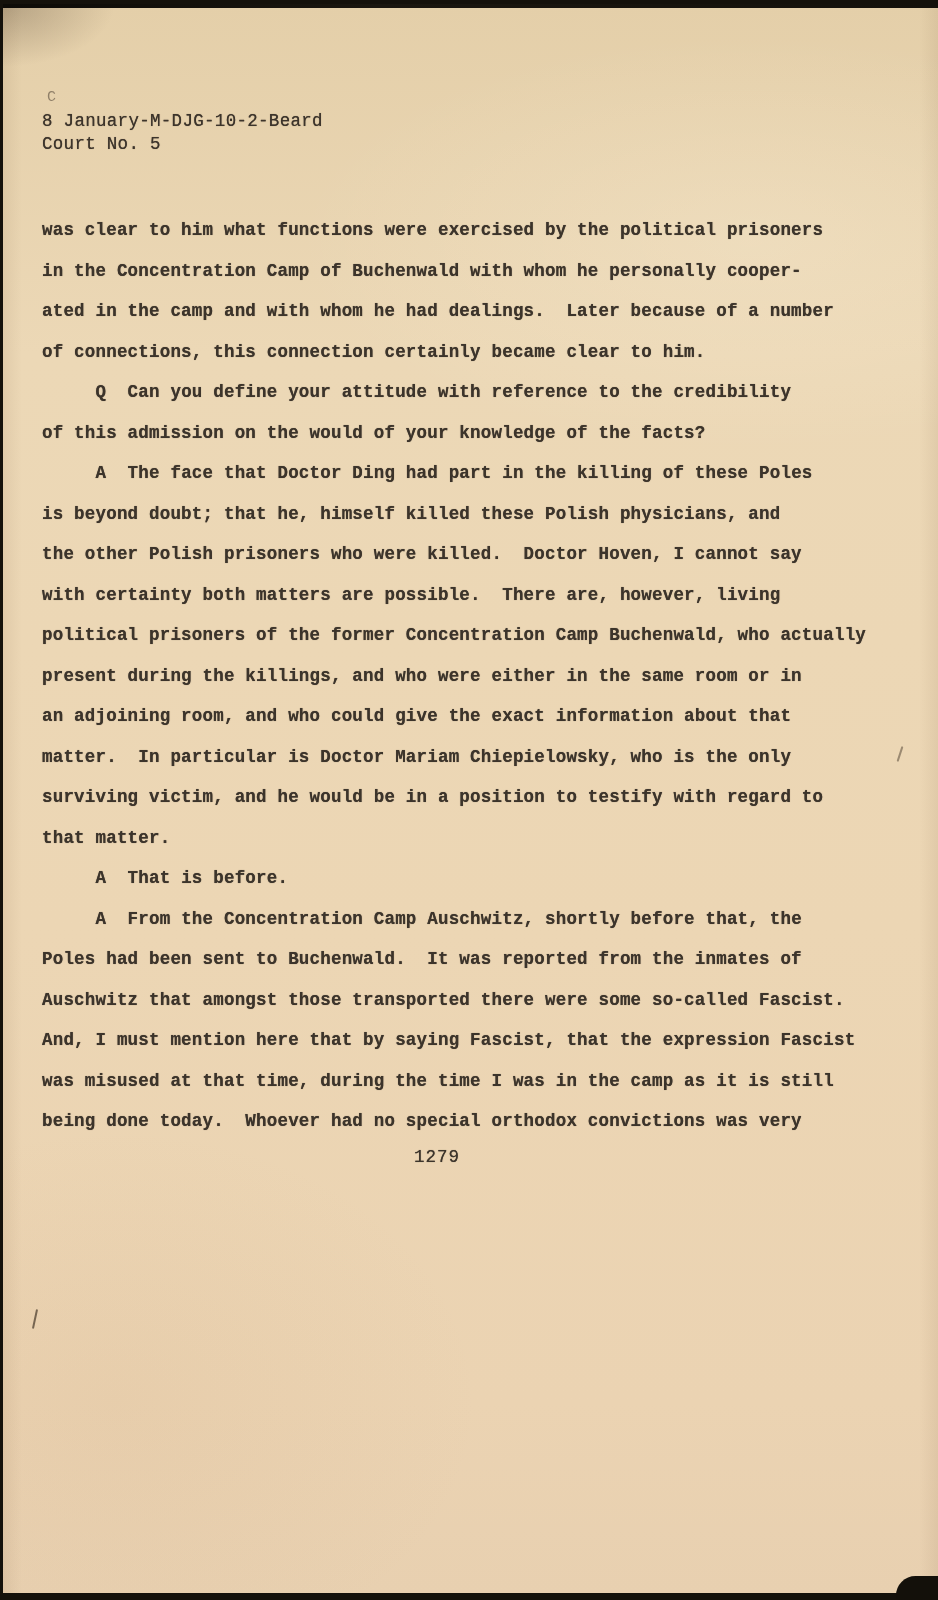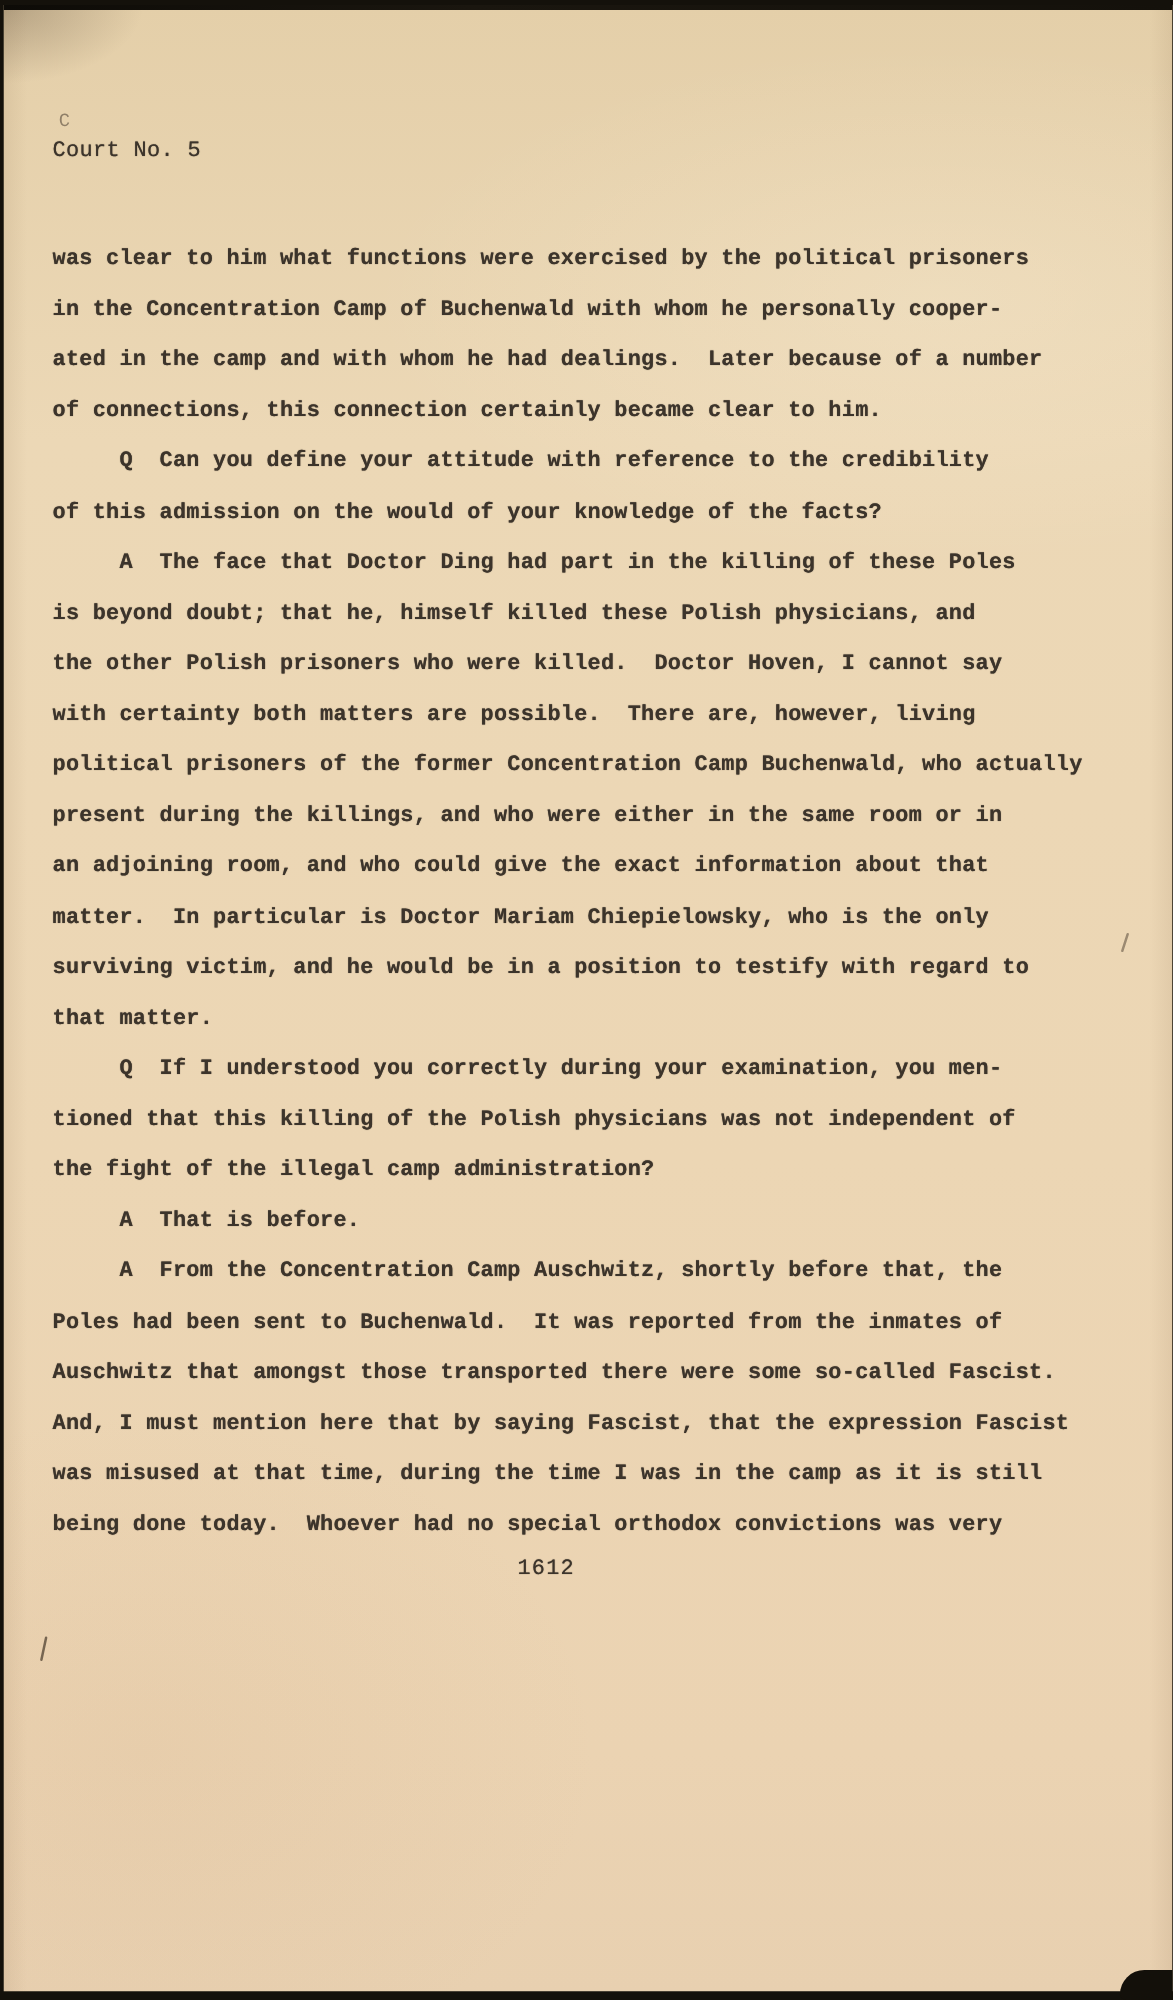--- a/index.html
+++ b/index.html
@@ -87,52 +87,50 @@
 </head>
 <body>
 
 <div class="paper">
   <div class="edge-smudge-top"></div>
 
   <div class="content">
     <div class="annotation">C</div>
 
     <div class="hdr-block">
+      <div class="hdr">8 January-M-DJG-10-2-Beard</div>
       <div class="hdr">Court No. 5</div>
     </div>
 
     <div class="body-text">
       <div class="para">was clear to him what functions were exercised by the political prisoners
 in the Concentration Camp of Buchenwald with whom he personally cooper-
 ated in the camp and with whom he had dealings.  Later because of a number
 of connections, this connection certainly became clear to him.</div>
       <div class="para">     Q  Can you define your attitude with reference to the credibility
 of this admission on the would of your knowledge of the facts?</div>
       <div class="para">     A  The face that Doctor Ding had part in the killing of these Poles
 is beyond doubt; that he, himself killed these Polish physicians, and
 the other Polish prisoners who were killed.  Doctor Hoven, I cannot say
 with certainty both matters are possible.  There are, however, living
 political prisoners of the former Concentration Camp Buchenwald, who actually
 present during the killings, and who were either in the same room or in
 an adjoining room, and who could give the exact information about that
 matter.  In particular is Doctor Mariam Chiepielowsky, who is the only
 surviving victim, and he would be in a position to testify with regard to
 that matter.</div>
-      <div class="para">     Q  If I understood you correctly during your examination, you men-
-tioned that this killing of the Polish physicians was not independent of
-the fight of the illegal camp administration?</div>
       <div class="para">     A  That is before.</div>
       <div class="para">     A  From the Concentration Camp Auschwitz, shortly before that, the
 Poles had been sent to Buchenwald.  It was reported from the inmates of
 Auschwitz that amongst those transported there were some so-called Fascist.
 And, I must mention here that by saying Fascist, that the expression Fascist
 was misused at that time, during the time I was in the camp as it is still
 being done today.  Whoever had no special orthodox convictions was very</div>
     </div>
 
-    <div class="page-number">1612</div>
+    <div class="page-number">1279</div>
   </div>
 
   <div class="pen-mark pen-mark-1"></div>
   <div class="pen-mark pen-mark-2"></div>
 </div>
 
 <div class="corner-blob"></div>
 
 </body></html>

